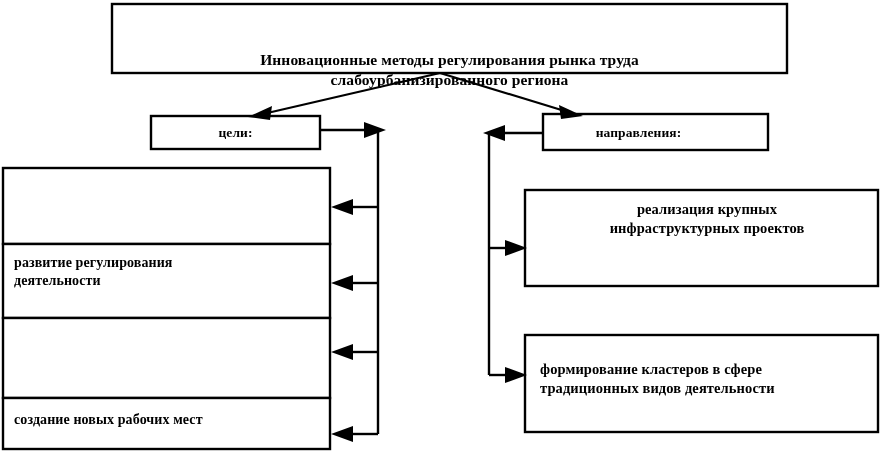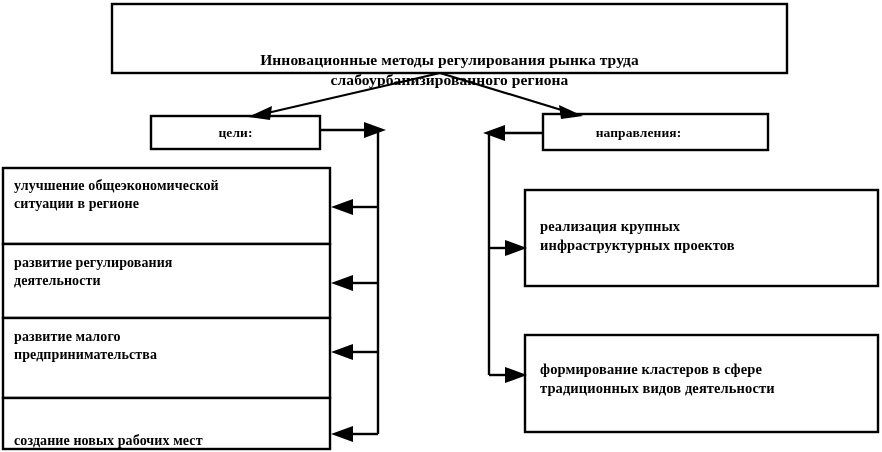--- a/index.html
+++ b/index.html
@@ -138,30 +138,26 @@
     </g>
   </svg>
 
   <div class="node-label lbl-title" style="left:112px; top:13px; width:675px;margin-top:37px;">Инновационные методы регулирования рынка труда
 слабоурбанизированного региона</div>
 
   <div class="node-label lbl-mid" style="left:151px; top:124px; width:169px;">цели:</div>
 
   <div class="node-label lbl-mid" style="left:543px; top:124px; width:191px;">направления:</div>
 
-  <div class="node-label lbl-left" style="left:14px; top:177px; width:310px;">улучшение общеэкономической
-ситуации в регионе</div>
 
   <div class="node-label lbl-left" style="left:14px; top:254px; width:310px;">развитие регулирования
 деятельности</div>
 
-  <div class="node-label lbl-left" style="left:14px; top:328px; width:310px;">развитие малого
-предпринимательства</div>
 
-  <div class="node-label lbl-left" style="left:14px; top:411px; width:310px;margin-top:21px;">создание новых рабочих мест</div>
+  <div class="node-label lbl-left" style="left:14px; top:411px; width:310px;">создание новых рабочих мест</div>
 
-  <div class="node-label lbl-right" style="left:540px; top:217px; width:334px;">реализация крупных
+  <div class="node-label lbl-right" style="left:540px; top:200px; width:334px;text-align:center;">реализация крупных
 инфраструктурных проектов</div>
 
   <div class="node-label lbl-right" style="left:540px; top:360px; width:340px;">формирование кластеров в сфере
 традиционных видов деятельности</div>
 
 </div>
 
 </body></html>

